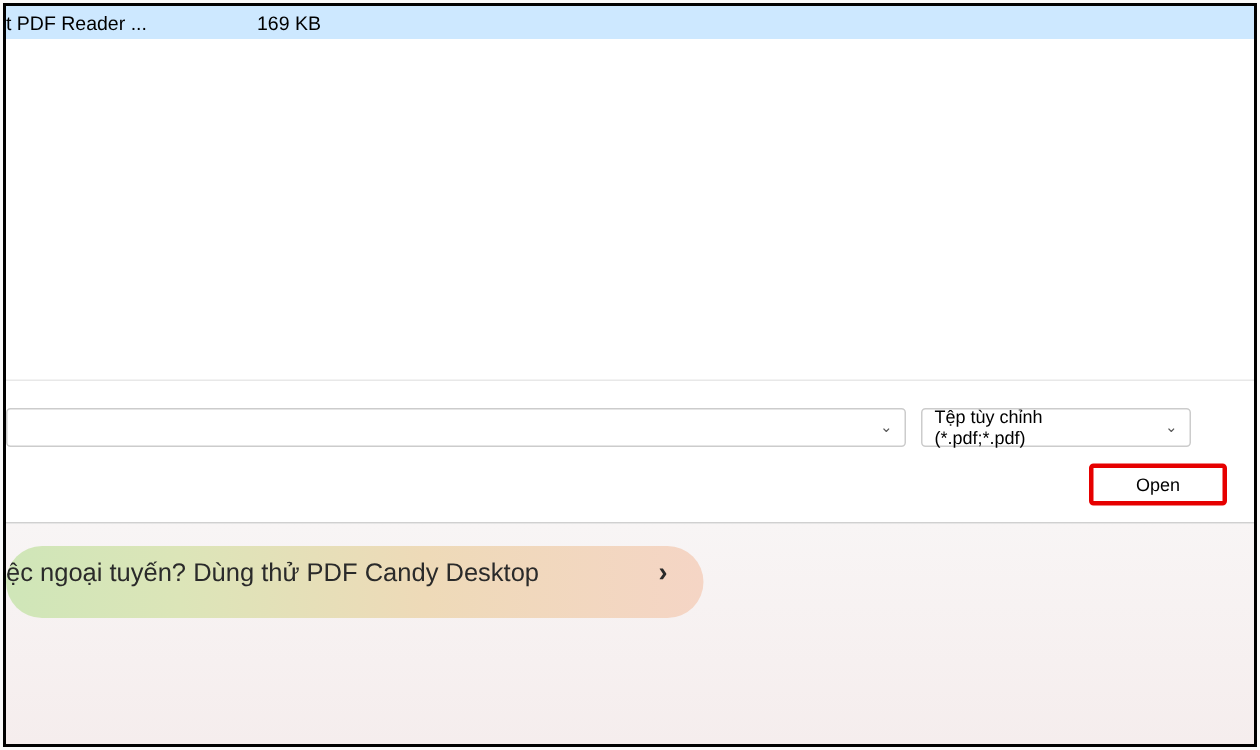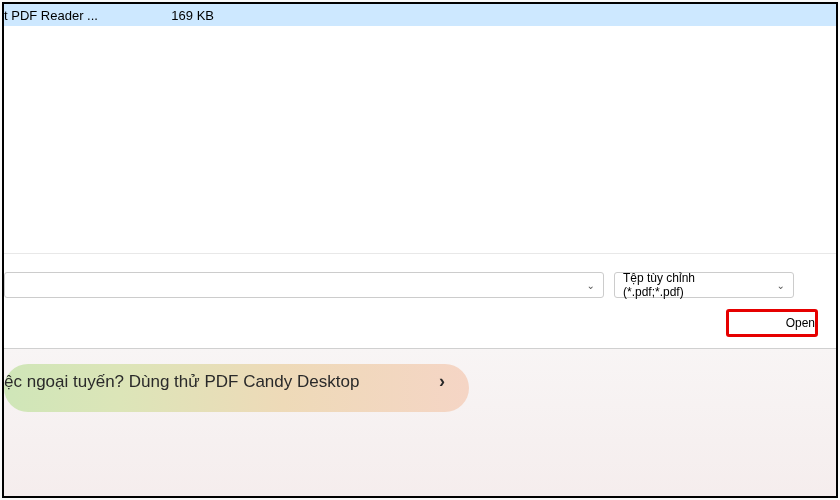--- a/index.html
+++ b/index.html
@@ -126,21 +126,21 @@
     .btn {
       width: 88px;
       height: 24px;
       border: 1px solid #ccc;
       border-radius: 3px;
       background: #fff;
       font-size: 12px;
       color: #000;
       display: flex;
       align-items: center;
-      justify-content: flex-end;
+      justify-content: center;
       cursor: pointer;
     }
     .btn-highlight {
       border: 3px solid #e60000;
       width: 92px;
       height: 28px;
     }
     .banner {
       position: absolute;
       top: 360px;

